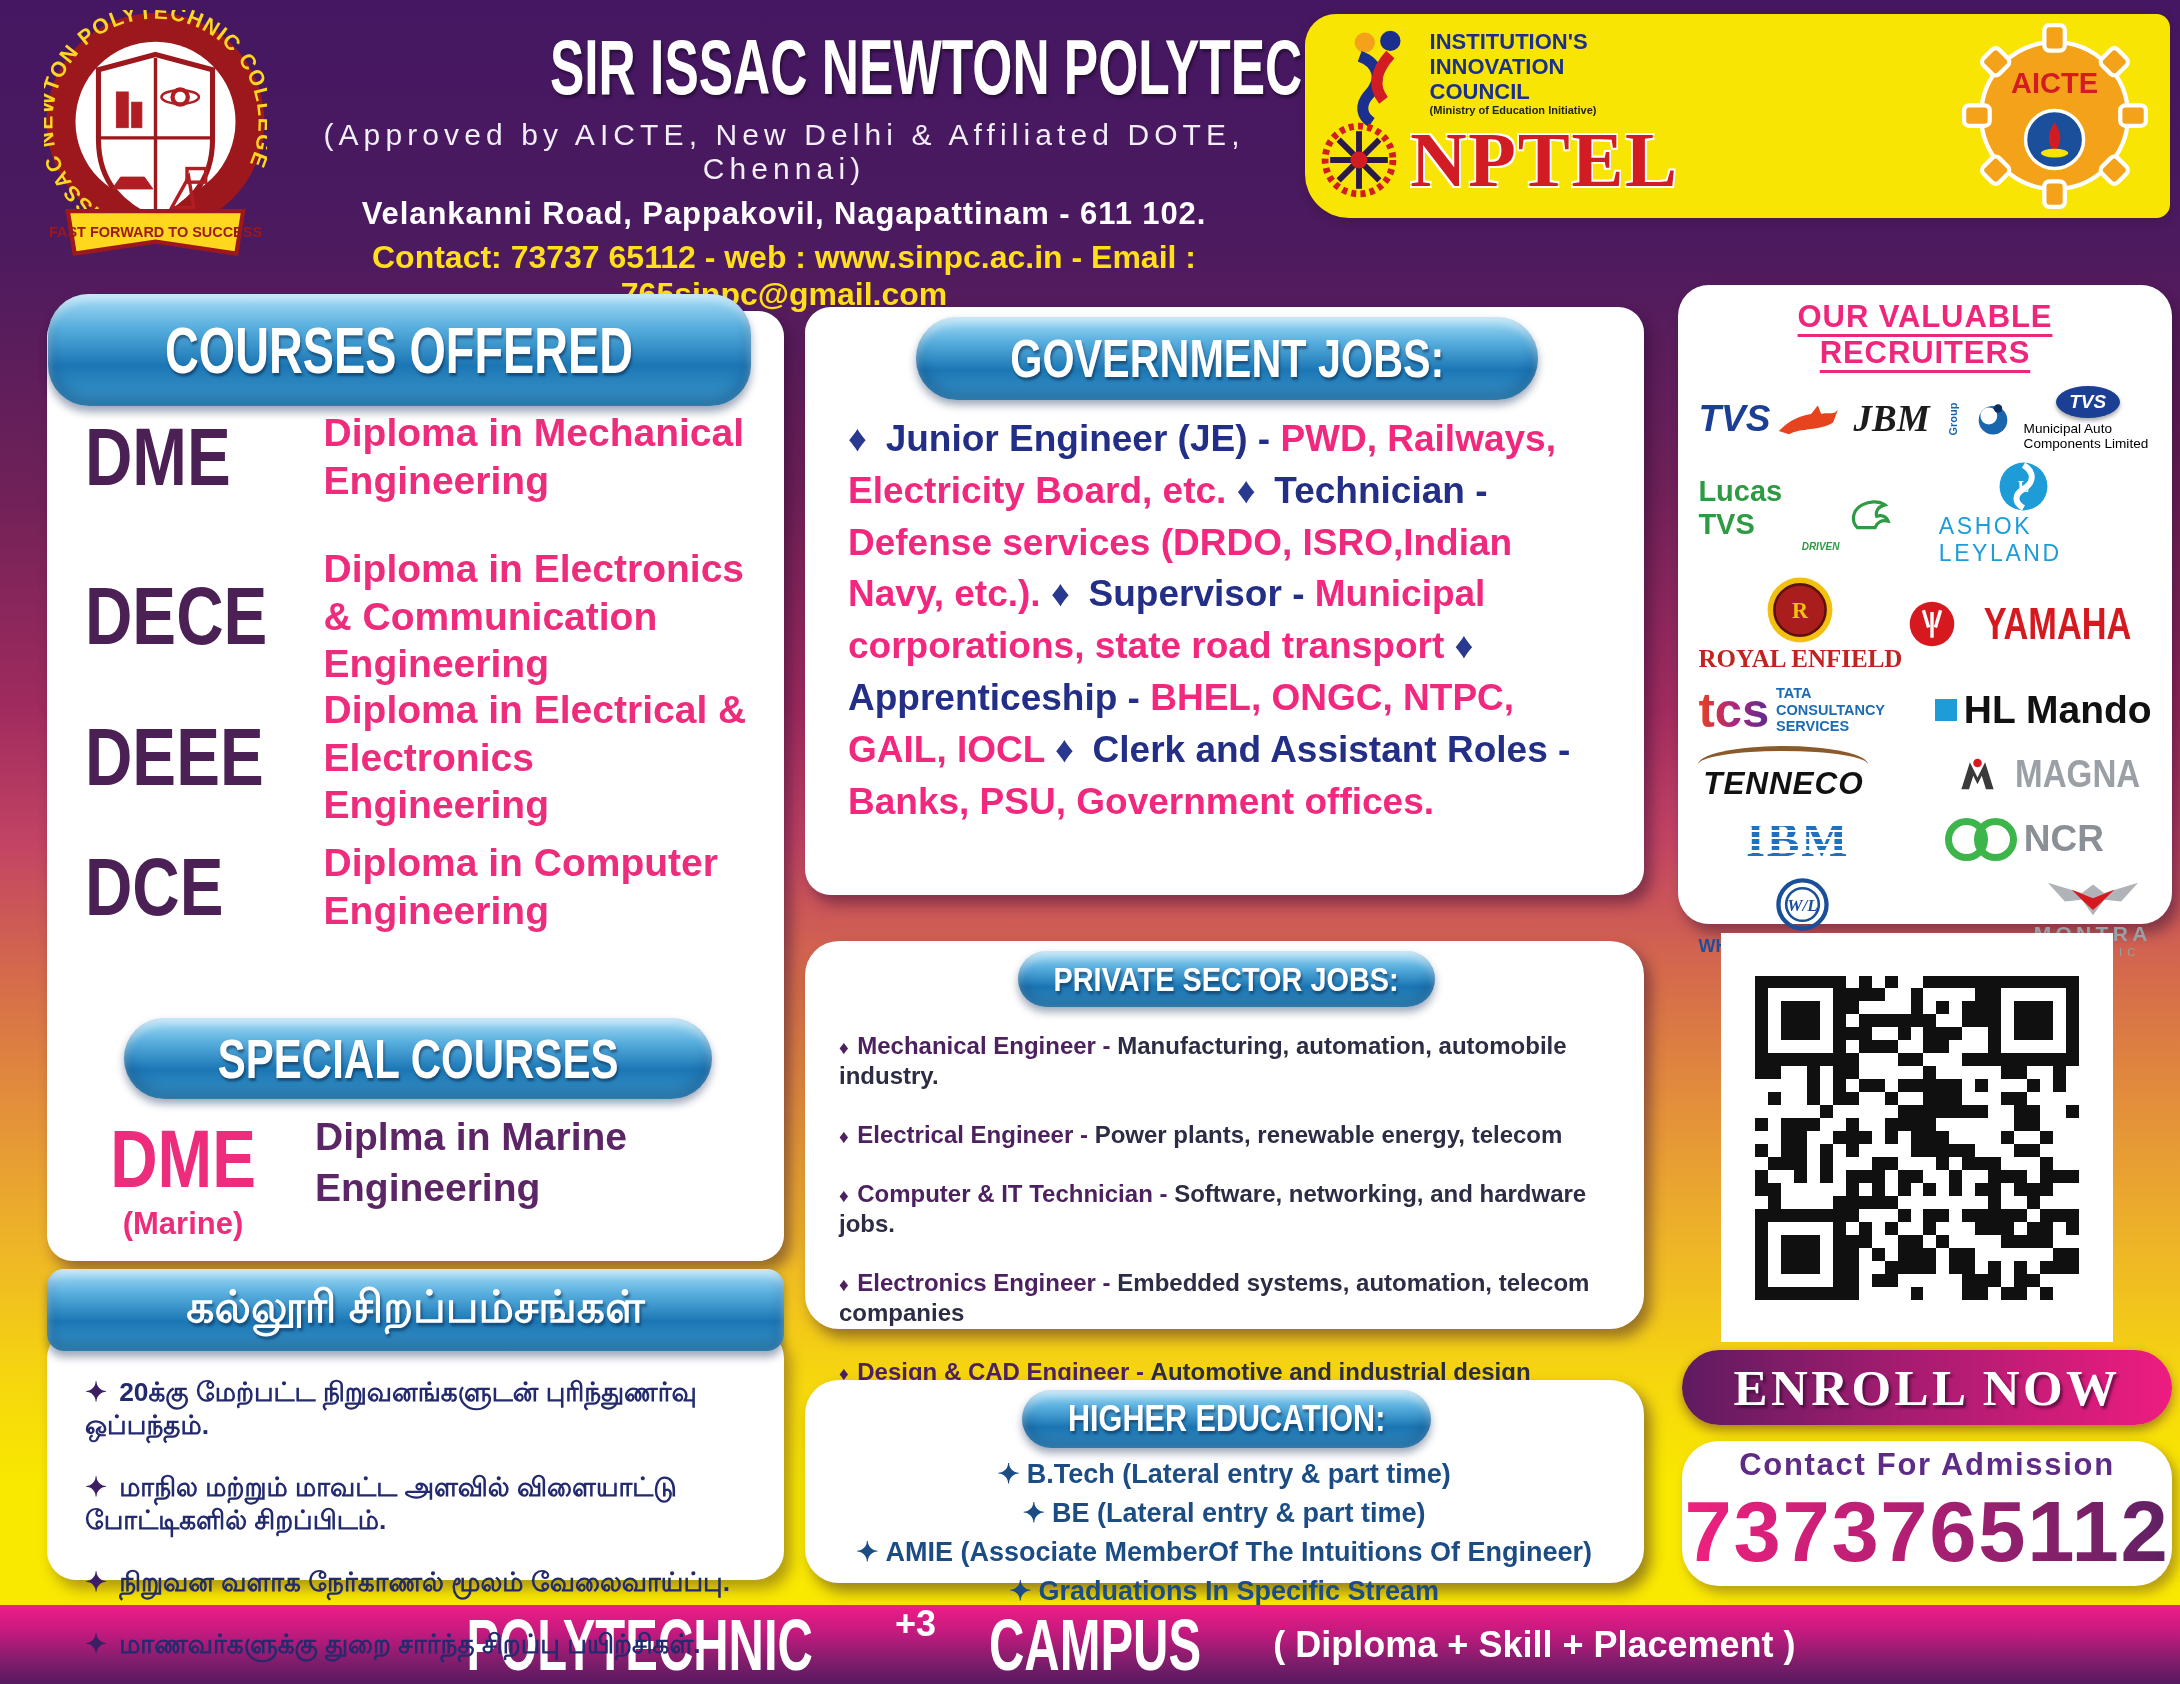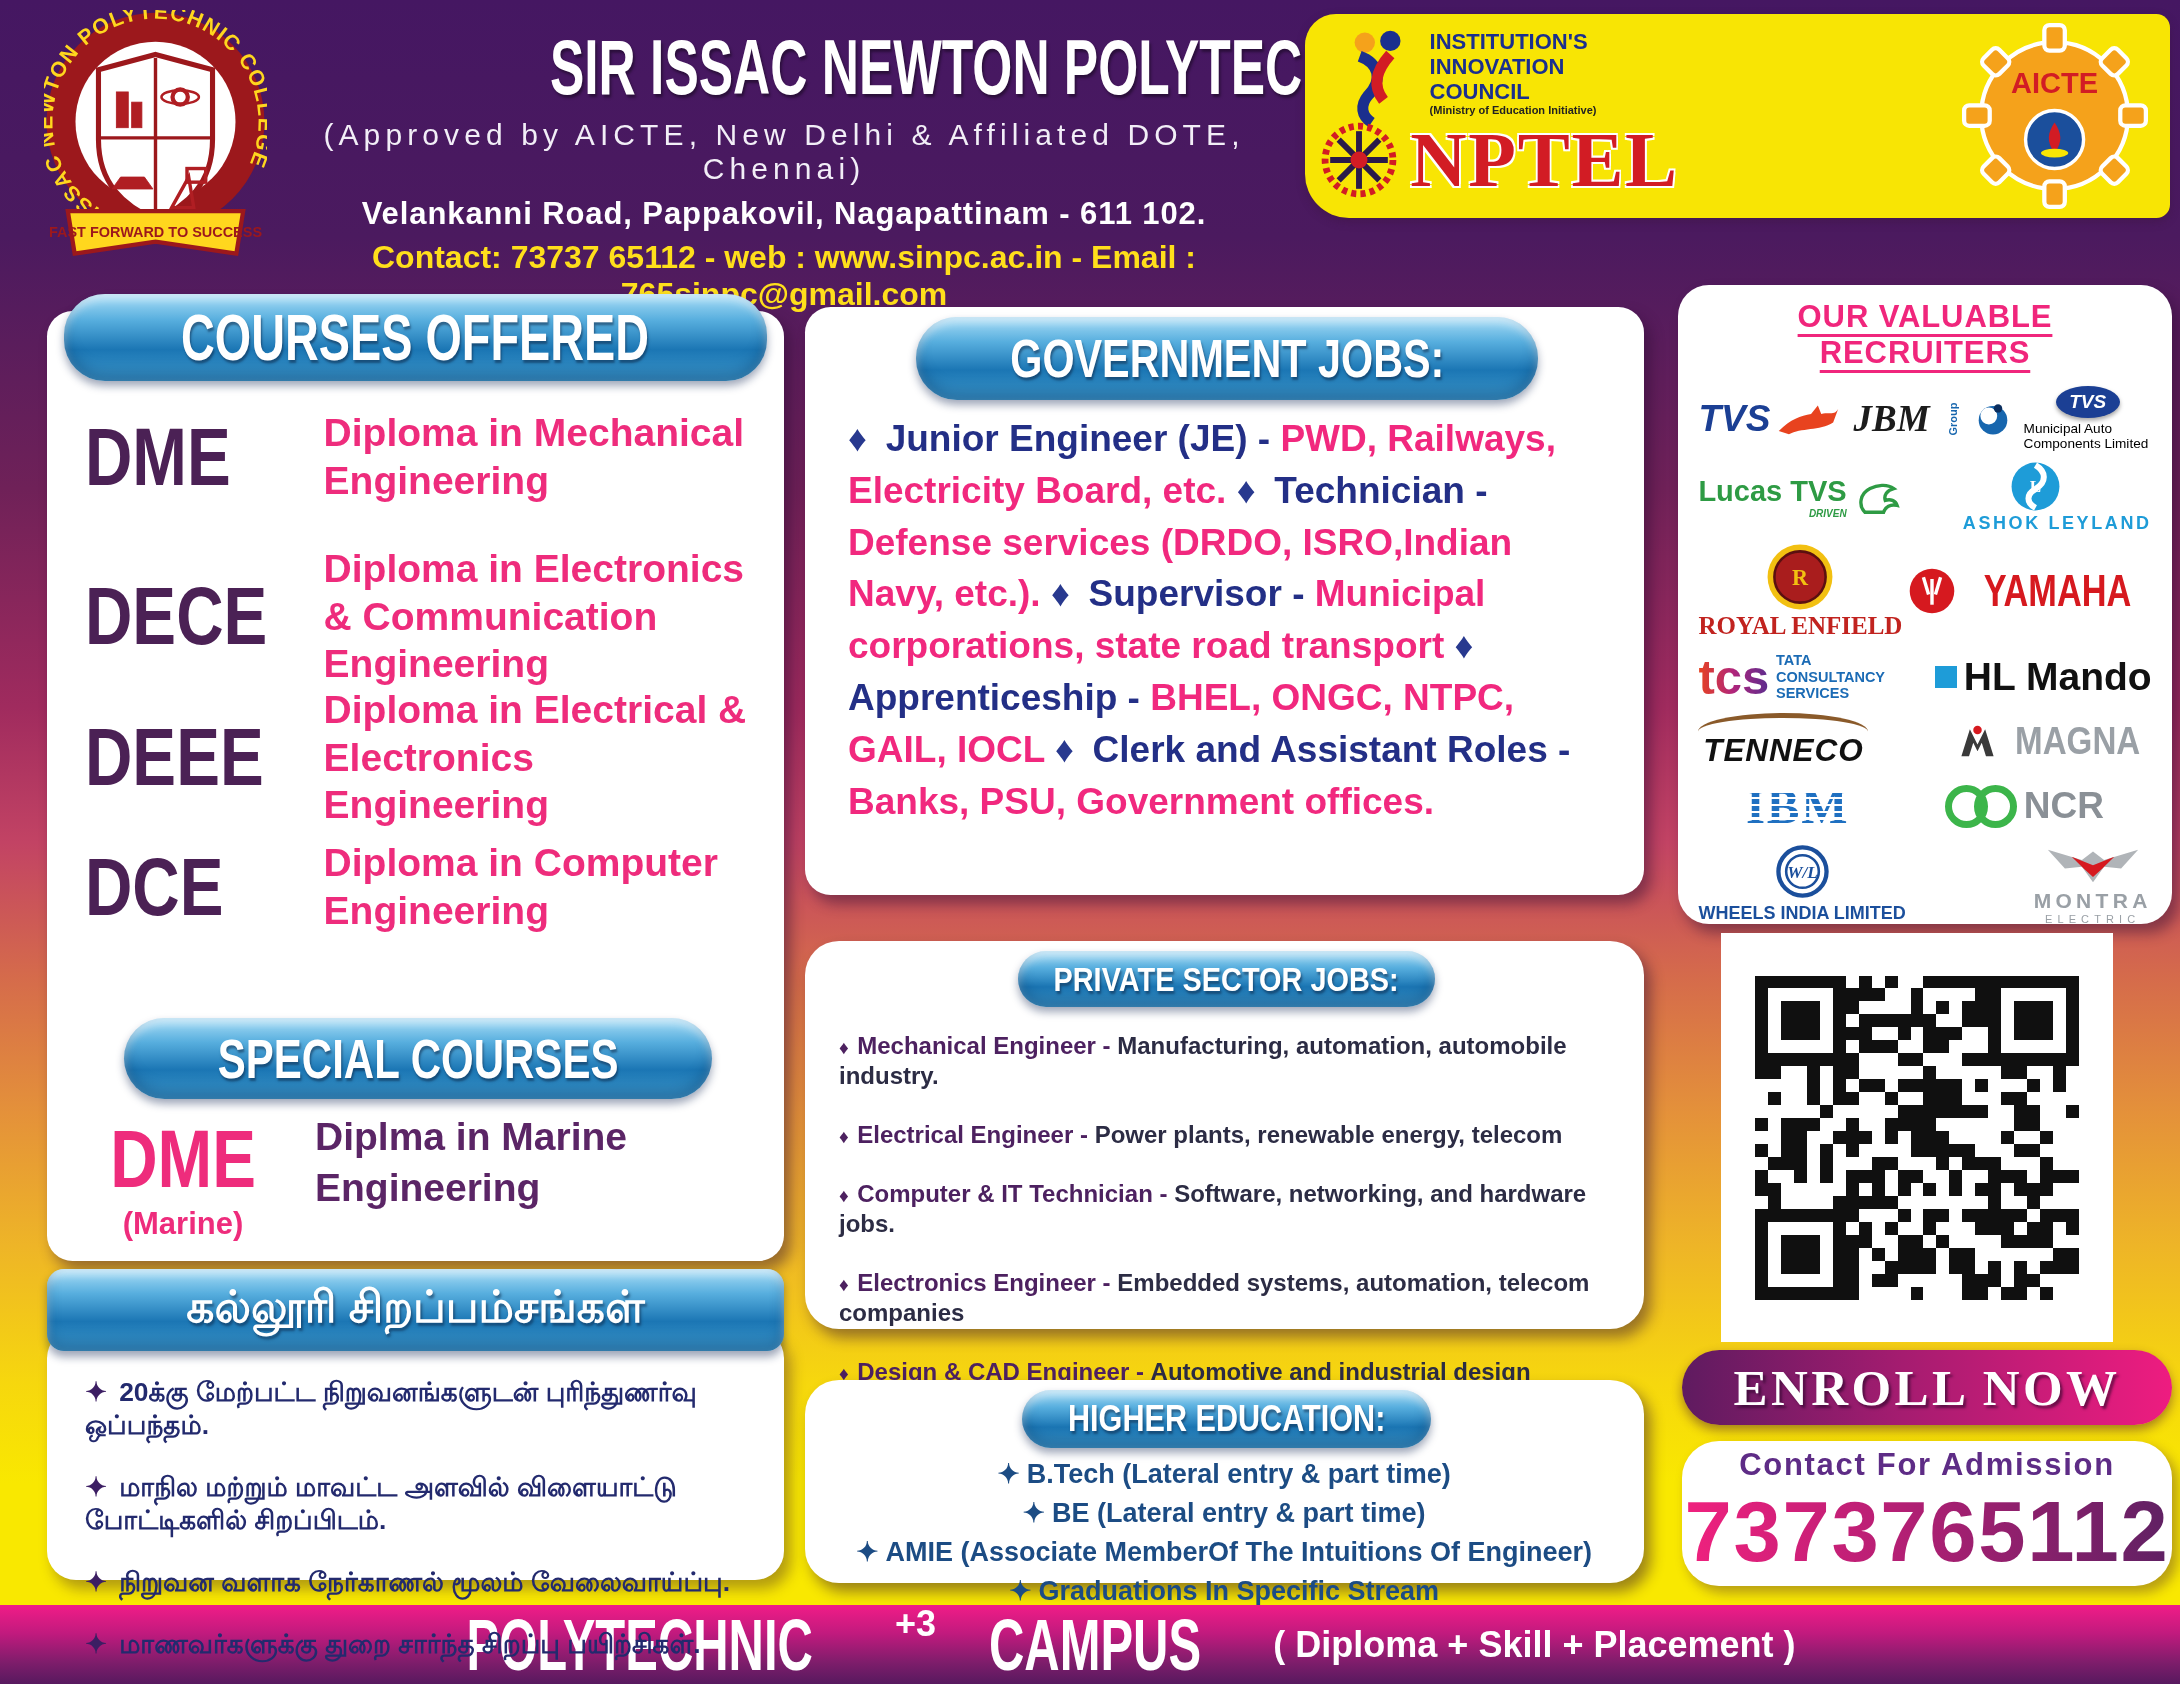--- a/index.html
+++ b/index.html
@@ -175,21 +175,21 @@
           <text x="112" y="86" text-anchor="middle" font-size="34" font-weight="bold" fill="#d21c24" font-family="Liberation Sans, sans-serif">AICTE</text>
           <circle cx="112" cy="140" r="34" fill="#1b4f9c" stroke="#fff" stroke-width="4"></circle>
           <path d="M112 120 C120 132 122 142 112 156 C102 142 104 132 112 120 Z" fill="#d21c24"></path>
           <ellipse cx="112" cy="156" rx="16" ry="5" fill="#f8e504"></ellipse>
         </svg>
       </div>
     </div>
   </div>
 
   <div class="card" style="left:47px;top:311px;width:737px;height:950px;"></div>
-  <div class="pill" style="left:64px;top:294px;width:703px;height:87px;">
+  <div class="pill" style="left:48px;top:294px;width:703px;height:112px;">
     <span class="cond" style="font-size:65px;transform:scaleX(.72);">COURSES OFFERED</span>
   </div>
 
   <div class="abs" style="left:85px;top:409px;width:673px;display:flex;gap:25.6px;align-items:center;">
     <div class="course-code" style="width:213px;"><span class="cond" style="font-size:82px;transform:scaleX(.8);transform-origin:left;">DME</span></div>
     <div class="course-name" style="width:434px;">Diploma in Mechanical Engineering</div>
   </div>
   <div class="abs" style="left:85px;top:545px;width:673px;display:flex;gap:25.6px;align-items:center;">
     <div class="course-code" style="width:213px;"><span class="cond" style="font-size:82px;transform:scaleX(.8);transform-origin:left;">DECE</span></div>
     <div class="course-name" style="width:434px;">Diploma in Electronics &amp; Communication Engineering</div>
@@ -296,21 +296,21 @@
         <svg width="51" height="44" viewBox="0 0 60 52">
             <path d="M14 44 C6 36 8 22 20 16 C28 12 40 10 48 16 C40 18 36 24 38 30 C44 28 50 30 52 36 C44 34 38 38 36 44 Z" fill="none" stroke="#2e9b44" stroke-width="4"></path>
           </svg>
       </div>
       <div style="display:flex;flex-direction:column;align-items:center;">
         <svg width="53" height="53" viewBox="0 0 62 62">
           <circle cx="31" cy="31" r="28" fill="#1e9cd8"></circle>
           <path d="M31 6 C44 14 44 26 31 34 C20 40 20 50 31 56" stroke="#fff" stroke-width="7" fill="none"></path>
           <text x="31" y="38" text-anchor="middle" font-size="20" font-weight="bold" fill="#fff" font-family="Liberation Serif, serif">L</text>
         </svg>
-        <span style="font-weight:700;font-size:18px;color:#1e9cd8;letter-spacing:2.6px;margin-left:44px;">ASHOK LEYLAND</span>
+        <span style="font-weight:400;font-size:23px;color:#1e9cd8;letter-spacing:2.6px;margin-left:44px;">ASHOK LEYLAND</span>
       </div>
     </div>
 
     <div class="recr-row">
       <div style="display:flex;flex-direction:column;align-items:center;">
         <svg width="70" height="70" viewBox="0 0 82 82">
           <circle cx="41" cy="41" r="38" fill="#f2c011"></circle>
           <circle cx="41" cy="41" r="30" fill="#a91d1d"></circle>
           <circle cx="41" cy="41" r="30" fill="none" stroke="#5c1010" stroke-width="3"></circle>
           <text x="41" y="50" text-anchor="middle" font-size="26" font-weight="bold" fill="#f2c011" font-family="Liberation Serif, serif">R</text>

